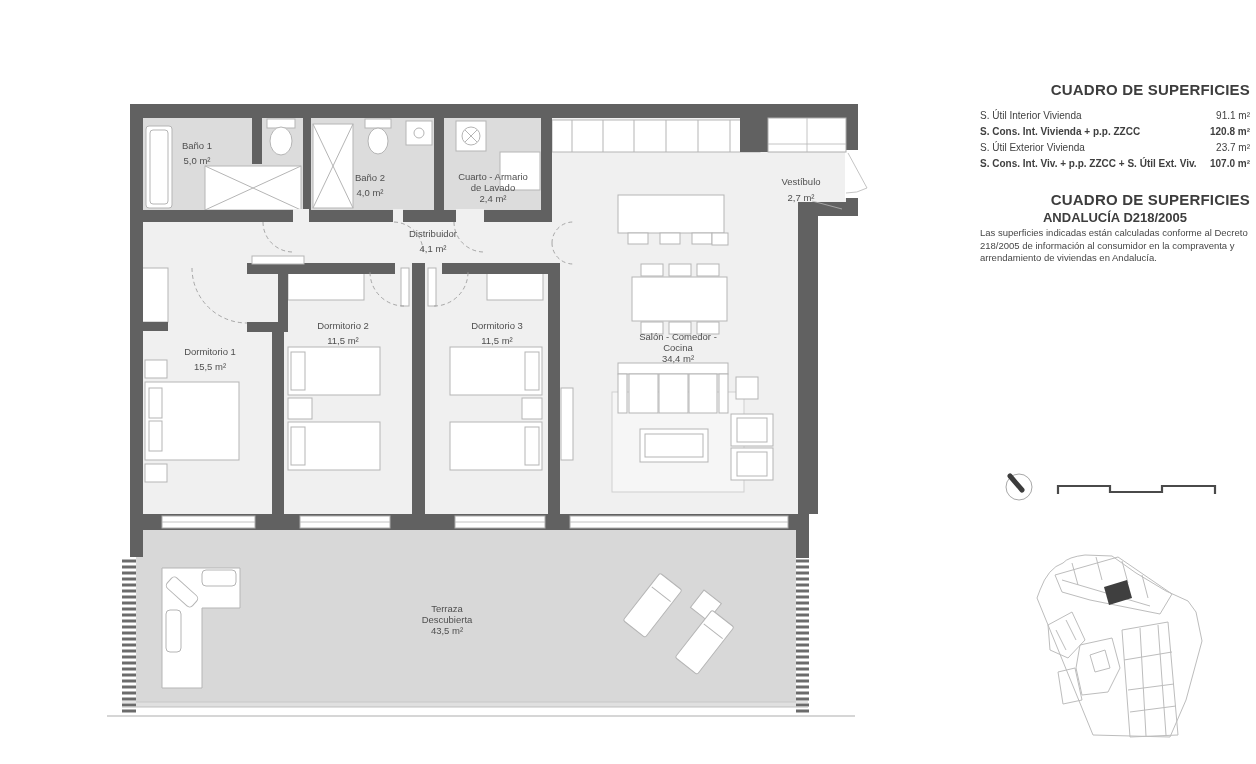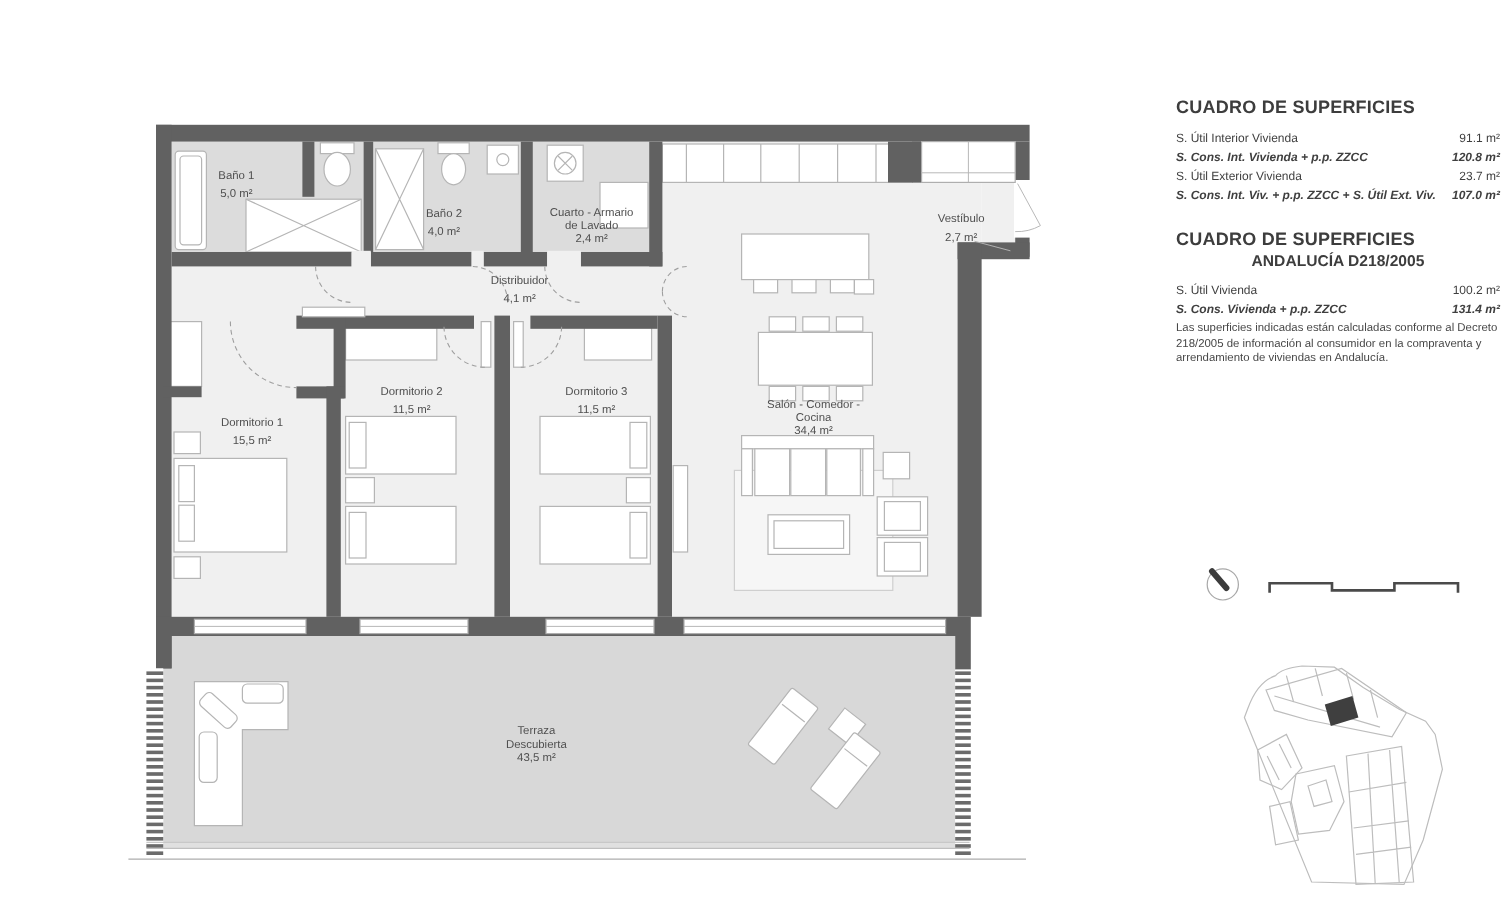--- a/index.html
+++ b/index.html
@@ -3,26 +3,26 @@
 <meta charset="utf-8">
 <style>
   html,body{margin:0;padding:0;background:#ffffff;}
   .stage{position:relative;width:1256px;height:764px;background:#fff;overflow:hidden;
          font-family:"Liberation Sans", sans-serif;}
   svg{position:absolute;left:0;top:0;}
   svg text{font-family:"Liberation Sans", sans-serif;font-size:9.5px;fill:#4f4f4f;}
   .panel{position:absolute;left:980px;top:57px;width:270px;color:#3d3d3d;}
   .blq{font-size:15px;text-align:center;}
   .big{font-size:19px;text-align:center;margin-top:9px;}
-  .sec-title{font-size:15px;font-weight:bold;text-align:left;margin-top:24px;letter-spacing:.2px;}
+  .sec-title{font-size:15px;font-weight:bold;text-align:right;margin-top:24px;letter-spacing:.2px;}
   .sec-title.mt2{margin-top:20px;}
   .sec-sub{font-size:13px;font-weight:bold;text-align:center;margin-top:2px;}
   .rows{margin-top:9px;}
   .row{display:flex;justify-content:space-between;font-size:10px;color:#3f3f3f;padding:2.5px 0;}
-  .row.bold{font-weight:bold;font-style:italic;}
+  .row.bold{font-weight:bold;}
   .note{font-size:9.5px;line-height:12.5px;color:#474747;margin-top:2px;text-align:left;}
   
   .wall{fill:#616161;}
   .furn{fill:#ffffff;stroke:#b5b5b5;stroke-width:1;}
   .furnl{fill:none;stroke:#b5b5b5;stroke-width:1;}
   .win{fill:#ffffff;stroke:#aeaeae;stroke-width:1;}
   .arc{fill:none;stroke:#9e9e9e;stroke-width:.9;stroke-dasharray:4 3;}
   .thin{stroke:#b5b5b5;stroke-width:.8;fill:none;}
   .site{fill:none;stroke:#bdbdbd;stroke-width:1;}
 </style>
@@ -299,26 +299,16 @@
       <span>23.7 m²</span>
     </div>
     <div class="row bold">
       <span>S. Cons. Int. Viv. + p.p. ZZCC + S. Útil Ext. Viv.</span>
       <span>107.0 m²</span>
     </div>
   </div>
 
   <div class="sec-title mt2">CUADRO DE SUPERFICIES</div>
   <div class="sec-sub">ANDALUCÍA D218/2005</div>
-  <div class="rows">
-    <div class="row">
-      <span>S. Útil Vivienda</span>
-      <span>100.2 m²</span>
-    </div>
-    <div class="row bold">
-      <span>S. Cons. Vivienda + p.p. ZZCC</span>
-      <span>131.4 m²</span>
-    </div>
-  </div>
   <div class="note">Las superficies indicadas están calculadas conforme al Decreto 218/2005 de información al consumidor en la compraventa y arrendamiento de viviendas en Andalucía.</div>
 </div>
 
 </div>
 
 </body></html>

